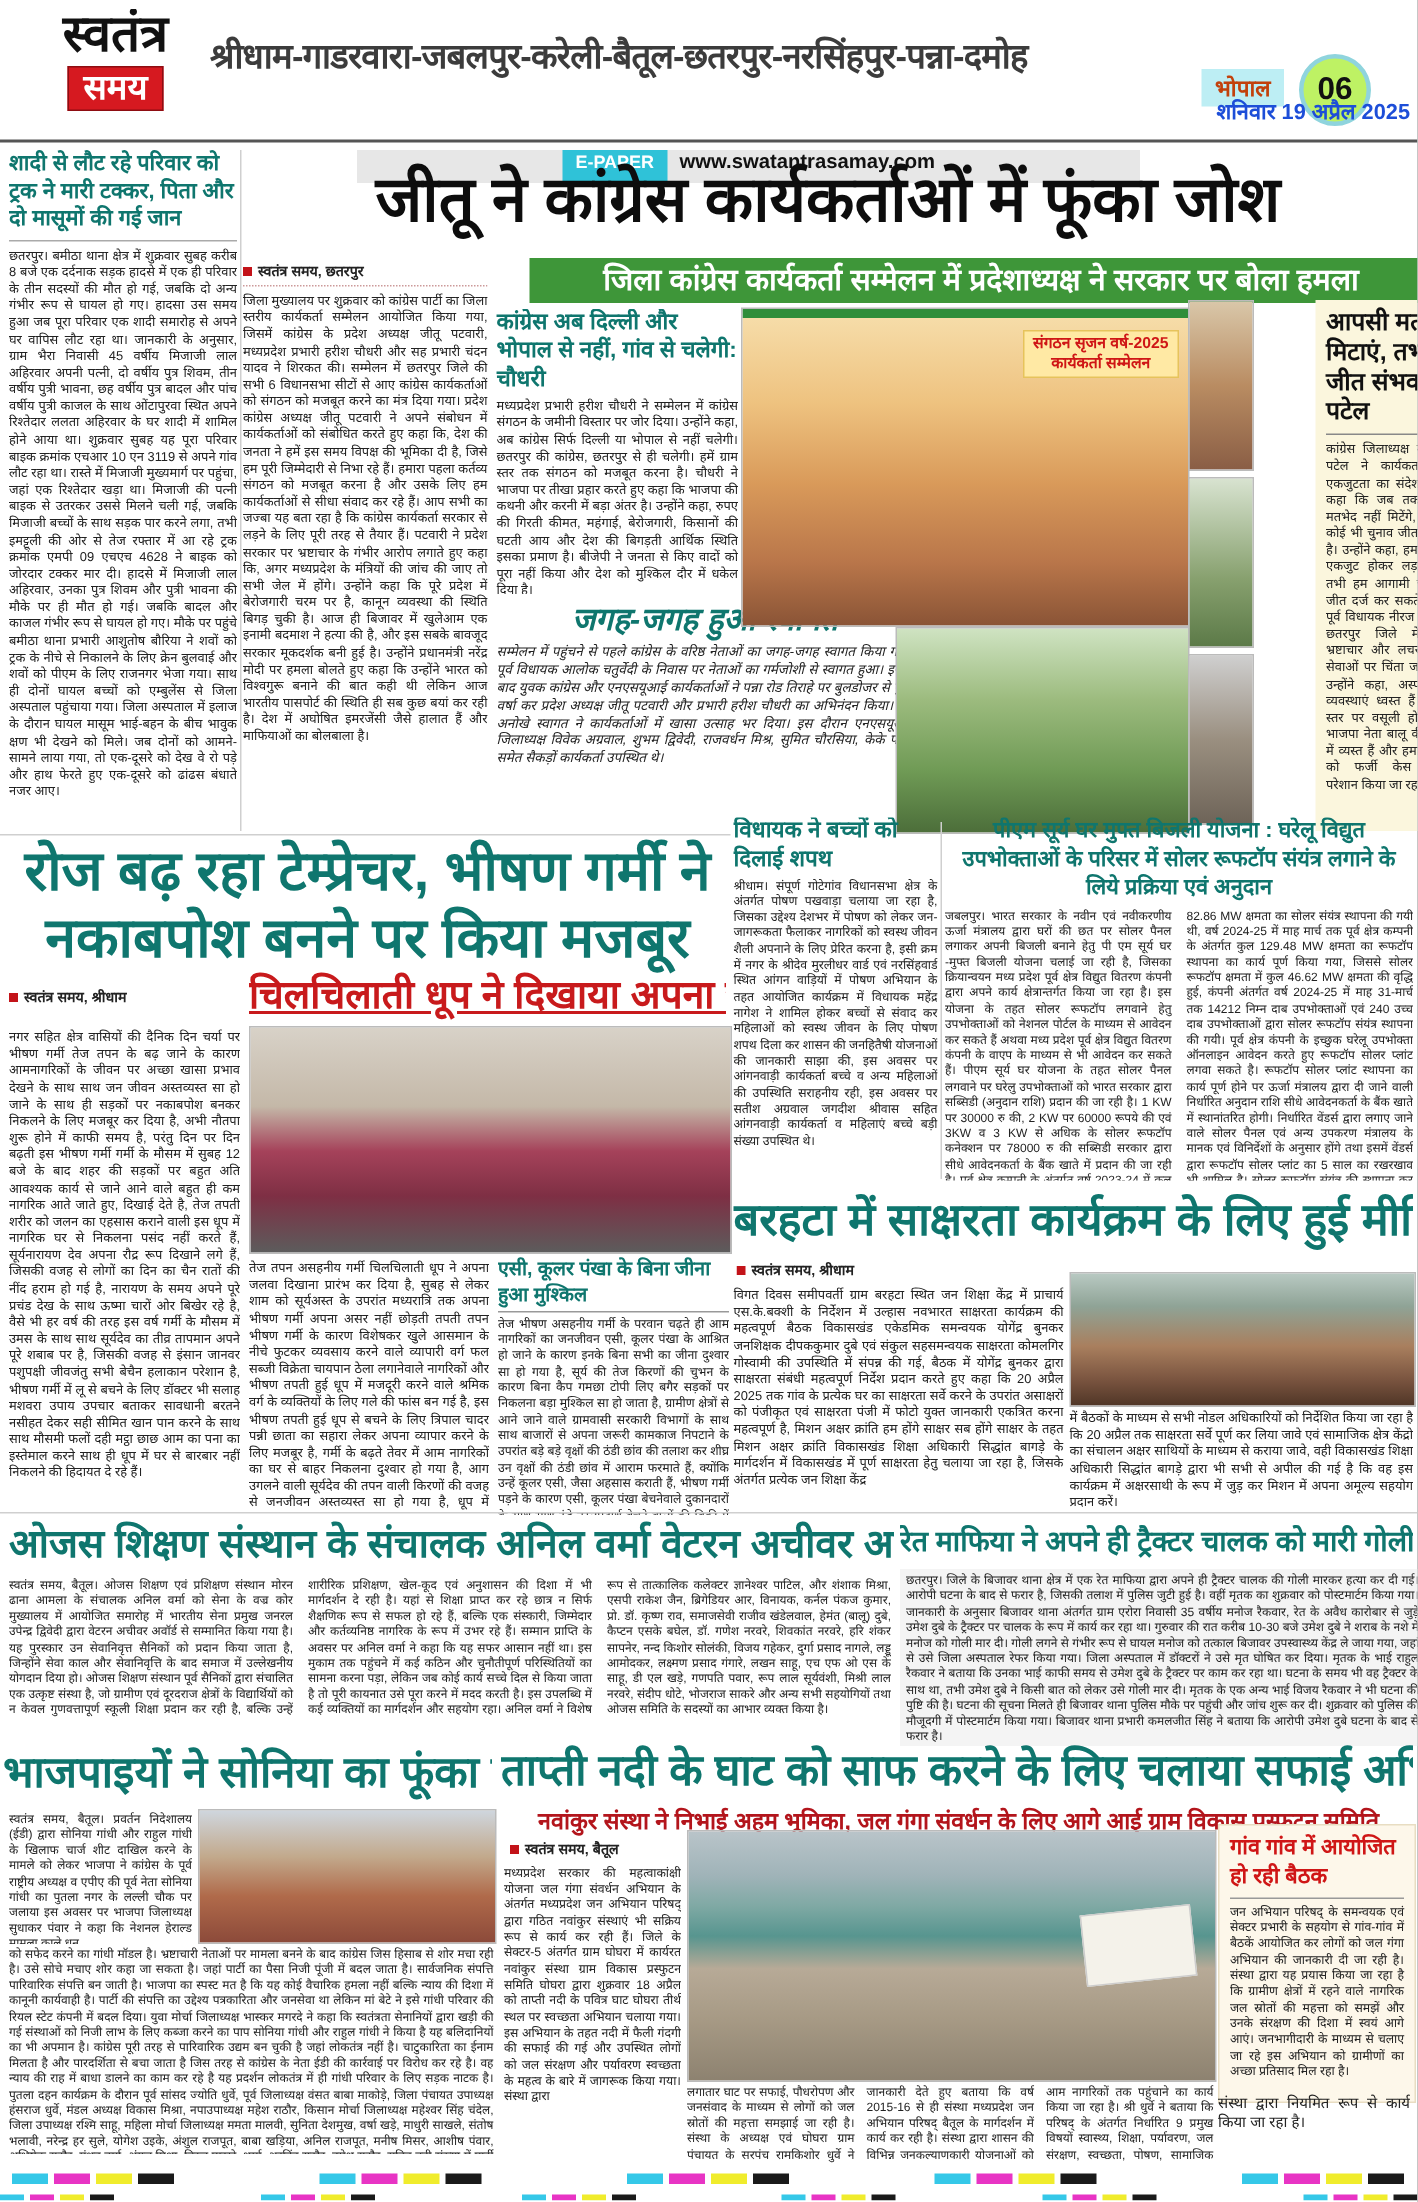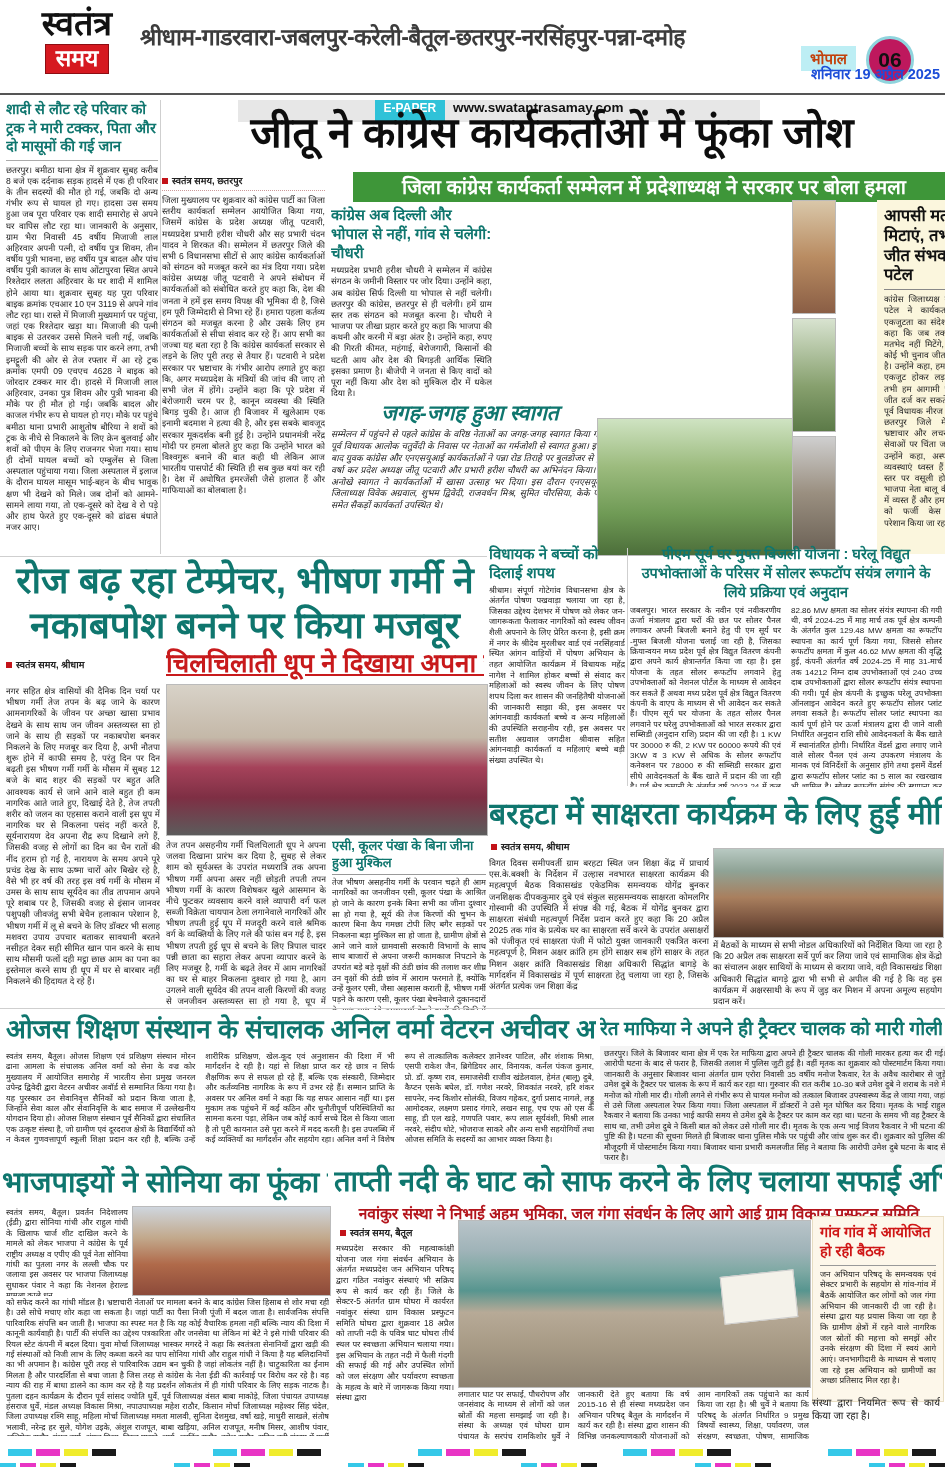--- a/index.html
+++ b/index.html
@@ -11,21 +11,21 @@
   .body-sm{font-size:8.6px;line-height:1.3;color:#222;}
   
   .logo{left:26px;top:6px;width:102px;text-align:center;}
   .logo-top{font-size:34px;font-weight:900;color:#111;line-height:1.05;}
   .logo-bottom{display:inline-block;background:#d61920;color:#fff;font-size:23px;font-weight:900;
                padding:0 10px 2px 10px;line-height:1.15;margin-top:2px;border:1px solid #8e0d12;}
   .cities{left:140px;top:20px;width:655px;font-size:23px;font-weight:800;color:#3c3c3c;
           white-space:nowrap;letter-spacing:-0.5px;}
   .edition{left:801px;top:46px;background:#bdeef4;padding:2px 9px 3px 9px;font-size:15px;font-weight:800;color:#c2410c;}
   .pagenum{left:866px;top:36px;width:42px;height:42px;border:3px solid #8fd4dd;border-radius:50%;
-           background:#be185d;display:flex;align-items:center;justify-content:center;
+           background:#bef264;display:flex;align-items:center;justify-content:center;
            font-size:21px;font-weight:900;color:#111;}
   .epaper-bar{left:238px;top:64px;width:522px;height:22px;background:#e7e7e7;display:flex;
               justify-content:center;gap:8px;margin-top:36px;}
   .epaper{background:#2fc2d8;color:#fff;font-size:12px;font-weight:800;padding:1px 9px;}
   .website{font-size:13.5px;font-weight:700;color:#111;}
   .date{left:756px;top:63px;width:184px;text-align:right;font-size:14.5px;font-weight:800;color:#1d4ed8;}
   .mast-rule{left:0;top:93px;width:945px;height:2px;background:#555;}
   
   .headline-xl{font-weight:900;color:#0d0d0d;text-align:center;white-space:nowrap;}
   .sec-head{font-weight:900;color:#0f766e;}
@@ -100,20 +100,26 @@
   <div class="abs" style="left:331px;top:206px;width:161px;height:190px;">
     <div class="sec-head" style="font-size:15px;line-height:1.25;margin-bottom:3px;">कांग्रेस अब दिल्ली और भोपाल से नहीं, गांव से चलेगी: चौधरी</div>
     <div class="body-sm just">मध्यप्रदेश प्रभारी हरीश चौधरी ने सम्मेलन में कांग्रेस संगठन के जमीनी विस्तार पर जोर दिया। उन्होंने कहा, अब कांग्रेस सिर्फ दिल्ली या भोपाल से नहीं चलेगी। छतरपुर की कांग्रेस, छतरपुर से ही चलेगी। हमें ग्राम स्तर तक संगठन को मजबूत करना है। चौधरी ने भाजपा पर तीखा प्रहार करते हुए कहा कि भाजपा की कथनी और करनी में बड़ा अंतर है। उन्होंने कहा, रुपए की गिरती कीमत, महंगाई, बेरोजगारी, किसानों की घटती आय और देश की बिगड़ती आर्थिक स्थिति इसका प्रमाण है। बीजेपी ने जनता से किए वादों को पूरा नहीं किया और देश को मुश्किल दौर में धकेल दिया है।</div>
   </div>
 
   <div class="abs" style="left:331px;top:398px;width:278px;height:156px;">
     <div class="sec-head" style="font-size:21px;text-align:center;font-style:italic;margin-bottom:3px;">जगह-जगह हुआ स्वागत</div>
     <div class="body-txt just" style="font-style:italic;">सम्मेलन में पहुंचने से पहले कांग्रेस के वरिष्ठ नेताओं का जगह-जगह स्वागत किया गया। पूर्व विधायक आलोक चतुर्वेदी के निवास पर नेताओं का गर्मजोशी से स्वागत हुआ। इसके बाद युवक कांग्रेस और एनएसयूआई कार्यकर्ताओं ने पन्ना रोड तिराहे पर बुलडोजर से पुष्प वर्षा कर प्रदेश अध्यक्ष जीतू पटवारी और प्रभारी हरीश चौधरी का अभिनंदन किया। इस अनोखे स्वागत ने कार्यकर्ताओं में खासा उत्साह भर दिया। इस दौरान एनएसयूआई जिलाध्यक्ष विवेक अग्रवाल, शुभम द्विवेदी, राजवर्धन मिश्र, सुमित चौरसिया, केके पटेल समेत सैकड़ों कार्यकर्ता उपस्थित थे।</div>
   </div>
 
+  <div class="photo ph-rally" style="left:494px;top:205px;width:297px;height:211px;">
+    <div class="rally-overlay">
+      <div>संगठन सृजन वर्ष-2025</div>
+      <div>कार्यकर्ता सम्मेलन</div>
+    </div>
+  </div>
 
   <div class="photo ph-bull" style="left:597px;top:418px;width:194px;height:136px;"></div>
 
   <div class="abs" style="left:792px;top:200px;width:44px;height:354px;">
     <div class="photo ph-strip" style="position:relative;width:42px;height:112px;margin-bottom:4px;"></div>
     <div class="photo ph-strip" style="position:relative;width:42px;height:112px;margin-bottom:4px;background:linear-gradient(180deg,#d8e3d0,#87a06e 60%,#5c7a48);"></div>
     <div class="photo ph-strip" style="position:relative;width:42px;height:112px;background:linear-gradient(180deg,#cfcfcf,#9a8f80 50%,#6e6458);"></div>
   </div>
 
   <div class="abs patel-box" style="left:839px;top:200px;width:90px;height:342px;margin-left:38px;">

